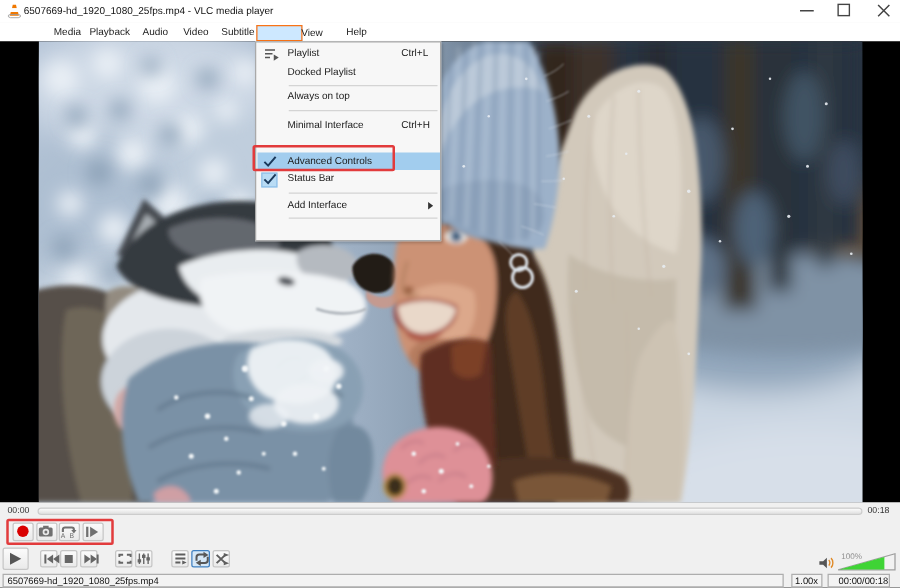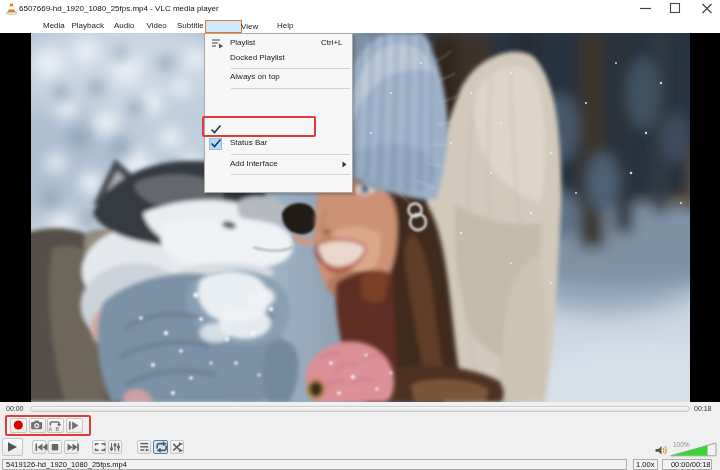--- a/index.html
+++ b/index.html
@@ -392,21 +392,21 @@
 
   <svg class="abs" style="left:652px; top:36px;" width="68" height="20" viewBox="0 0 68 20">
     <text x="21" y="9" font-size="6.5" fill="#909090" font-family="Liberation Sans">100%</text>
     <path d="M3.5 11 L6.5 11 L9.5 8.1 L9.5 16.5 L6.5 13.7 L3.5 13.7 Z" fill="#555"></path>
     <path d="M11 10 C12.2 11.1 12.2 13.4 11 14.5 M12.8 8.5 C14.8 10.3 14.8 14.3 12.8 16.1" fill="none" stroke="#e08a28" stroke-width="1.1"></path>
     <path d="M18.5 17.8 L64 5 L64 17.8 Z" fill="#f2f2f2" stroke="#9e9e9e" stroke-width="1"></path>
     <path d="M19.5 17.6 L55.5 7.5 L55.5 17.6 Z" fill="#3fd435"></path>
   </svg>
 </div>
 
-<div class="sbox" style="left:2px; width:625px; line-height:10px; padding-left:3px;">5419126-hd_1920_1080_25fps.mp4</div>
+<div class="sbox" style="left:2px; width:625px; line-height:10px; padding-left:3px;">6507669-hd_1920_1080_25fps.mp4</div>
 <div class="sbox" style="left:633px; width:24.5px; line-height:10px; text-align:center;">1.00x</div>
 <div class="sbox" style="left:661.5px; width:50px; line-height:10px; text-align:right;">00:00/00:18</div>
 
 <div class="abs" id="dropdown">
   <svg class="abs" style="left:6px; top:4px;" width="13" height="11" viewBox="0 0 13 11">
     <g stroke="#555" stroke-width="1.1">
       <line x1="1" y1="2" x2="9" y2="2"></line>
       <line x1="1" y1="5" x2="7" y2="5"></line>
       <line x1="1" y1="8" x2="5" y2="8"></line>
     </g>
@@ -417,20 +417,27 @@
       <span class="sc">Ctrl+L</span>
     </div>
   <div class="ditem" style="top:16.6px;">
       <span class="lbl">Docked Playlist</span>
     </div>
   <div class="dsep" style="top:33.9px;"></div>
   <div class="ditem" style="top:35.8px;">
       <span class="lbl">Always on top</span>
     </div>
   <div class="dsep" style="top:53.9px;"></div>
+  <div class="ditem" style="top:58.6px;">
+      <span class="lbl">Minimal Interface</span>
+      <span class="sc">Ctrl+H</span>
+    </div>
+  <div class="ditem" style="top:87.8px; background:#a2cdee;">
+      <span class="lbl">Advanced Controls</span>
+    </div>
   <div class="ditem" style="top:102.4px;">
       <span class="lbl">Status Bar</span>
     </div>
   <div class="dsep" style="top:119.9px;"></div>
   <div class="ditem" style="top:122.8px;">
       <span class="lbl">Add Interface</span>
       <svg style="position:absolute; right:5px; top:4.5px;" width="5" height="7" viewBox="0 0 5 7">
         <path d="M0.5 0.5 L4.5 3.5 L0.5 6.5 Z" fill="#333"></path>
       </svg>
     </div>

